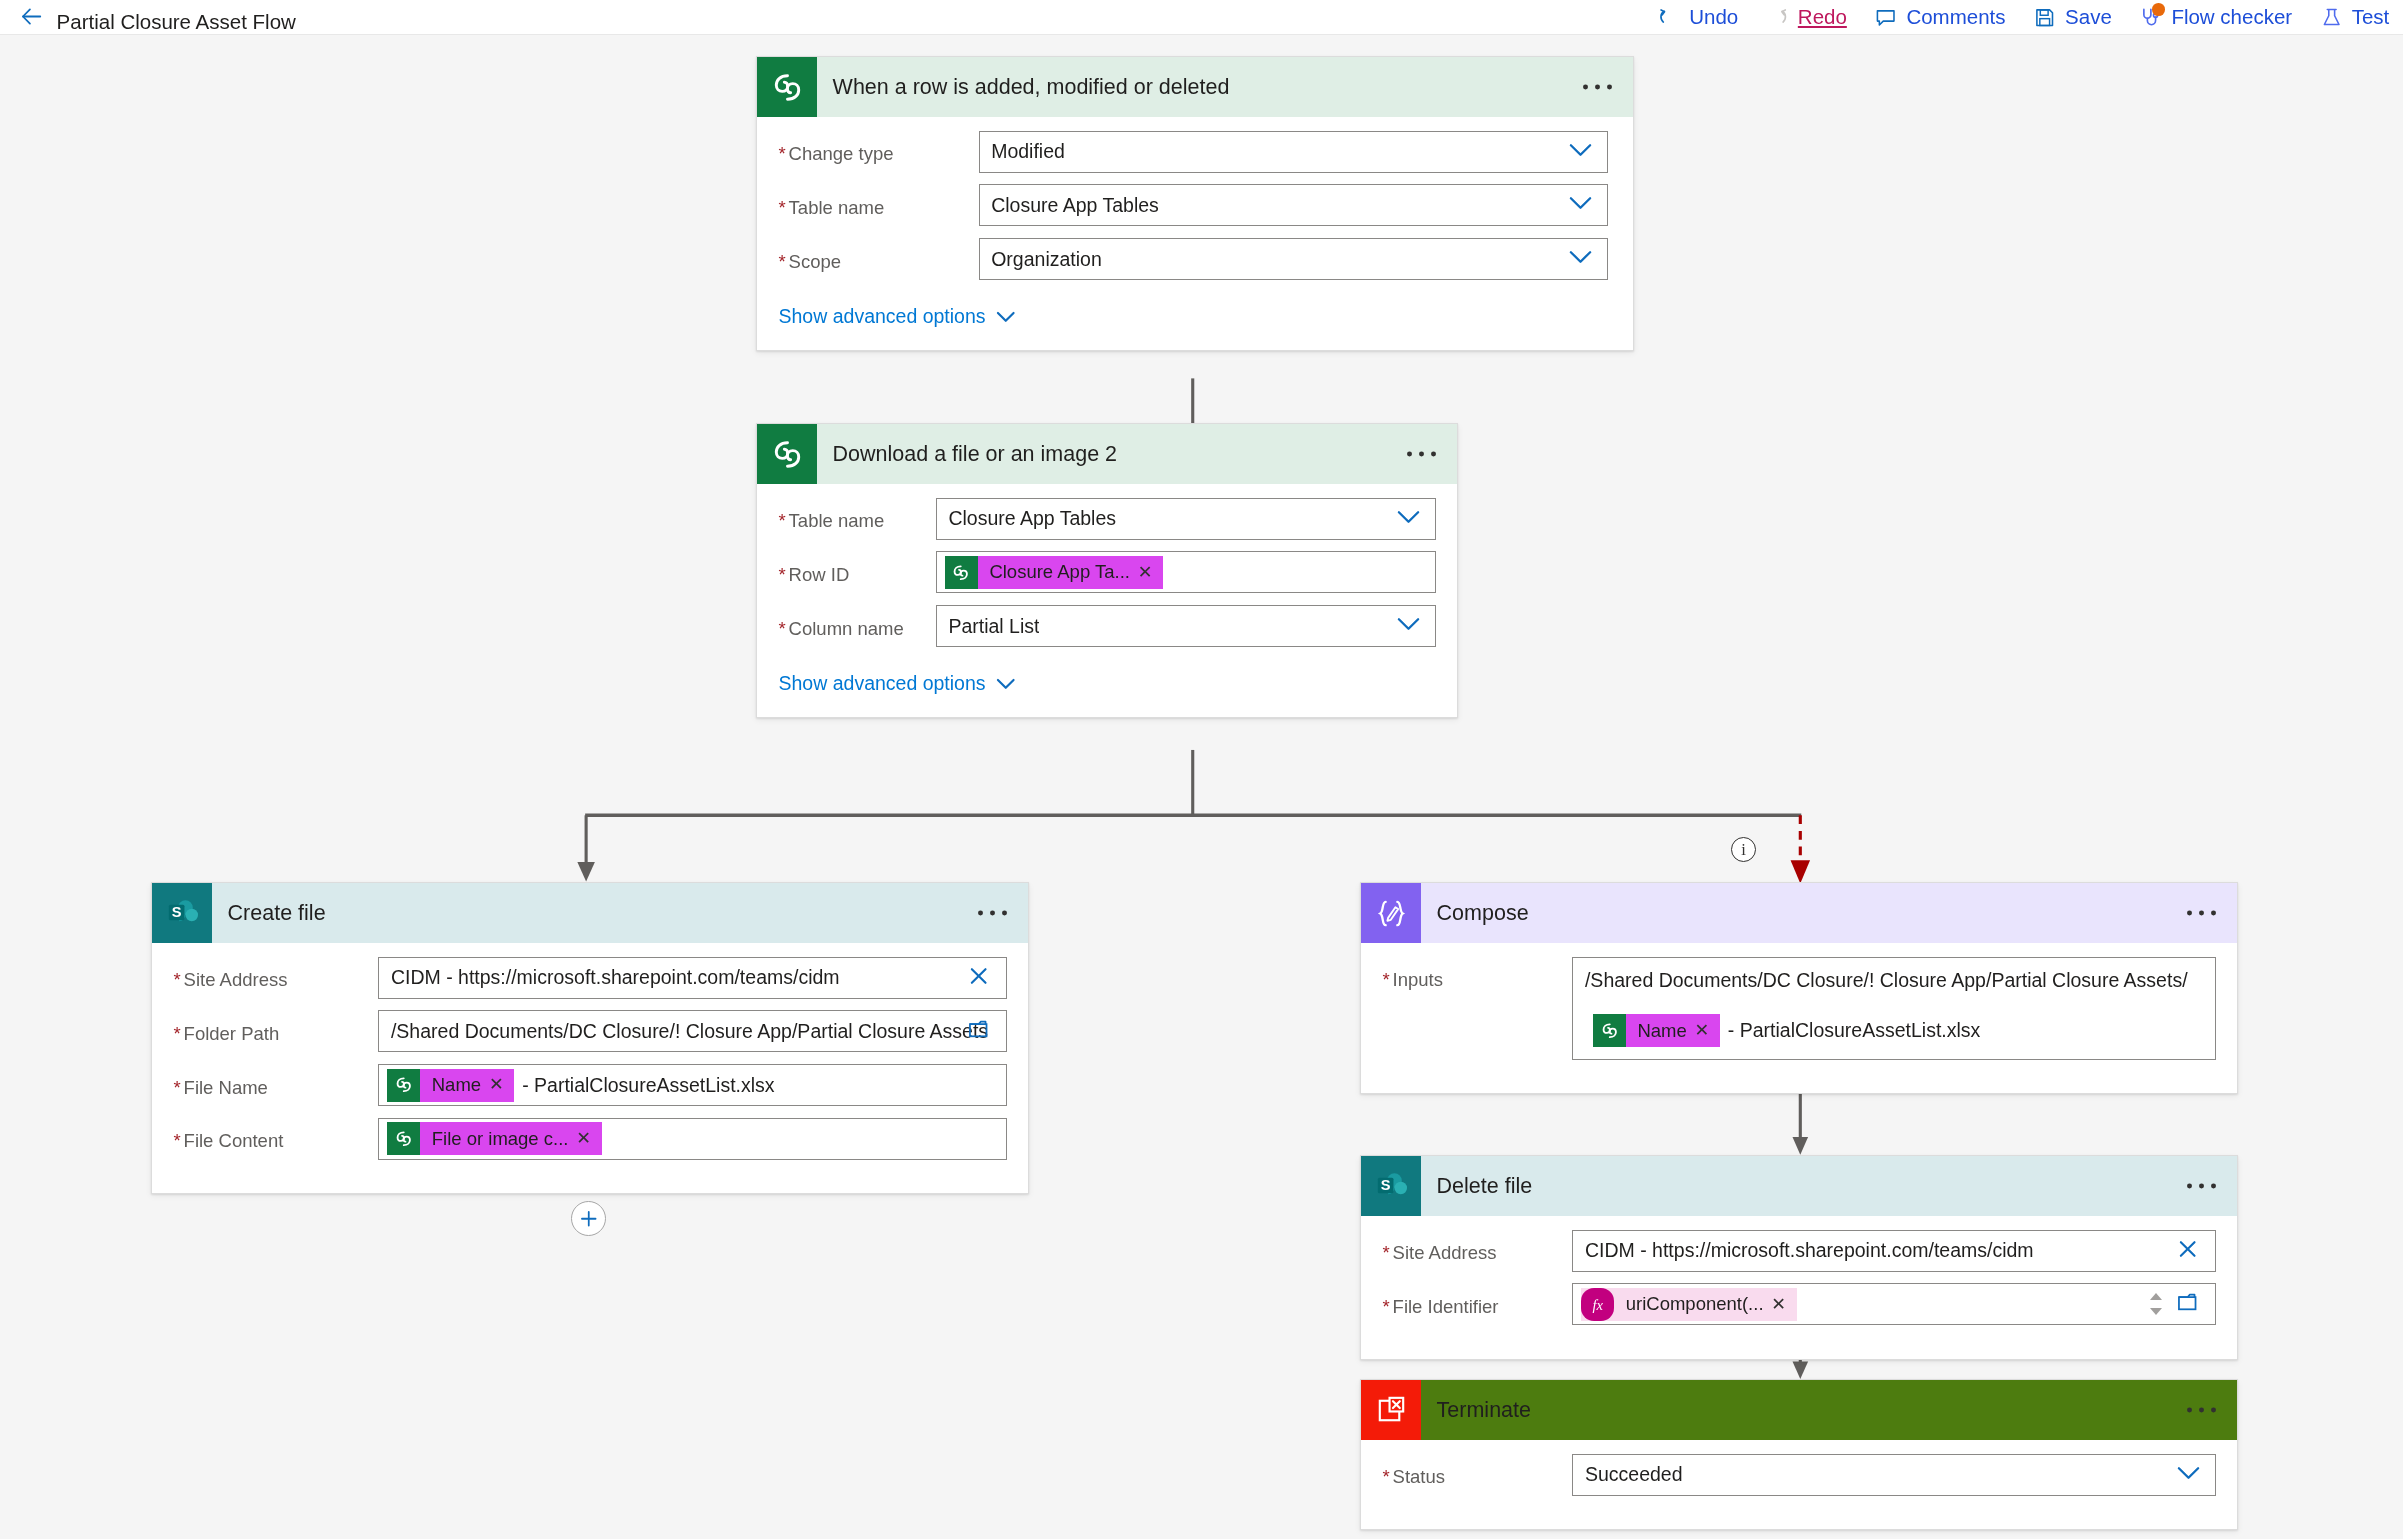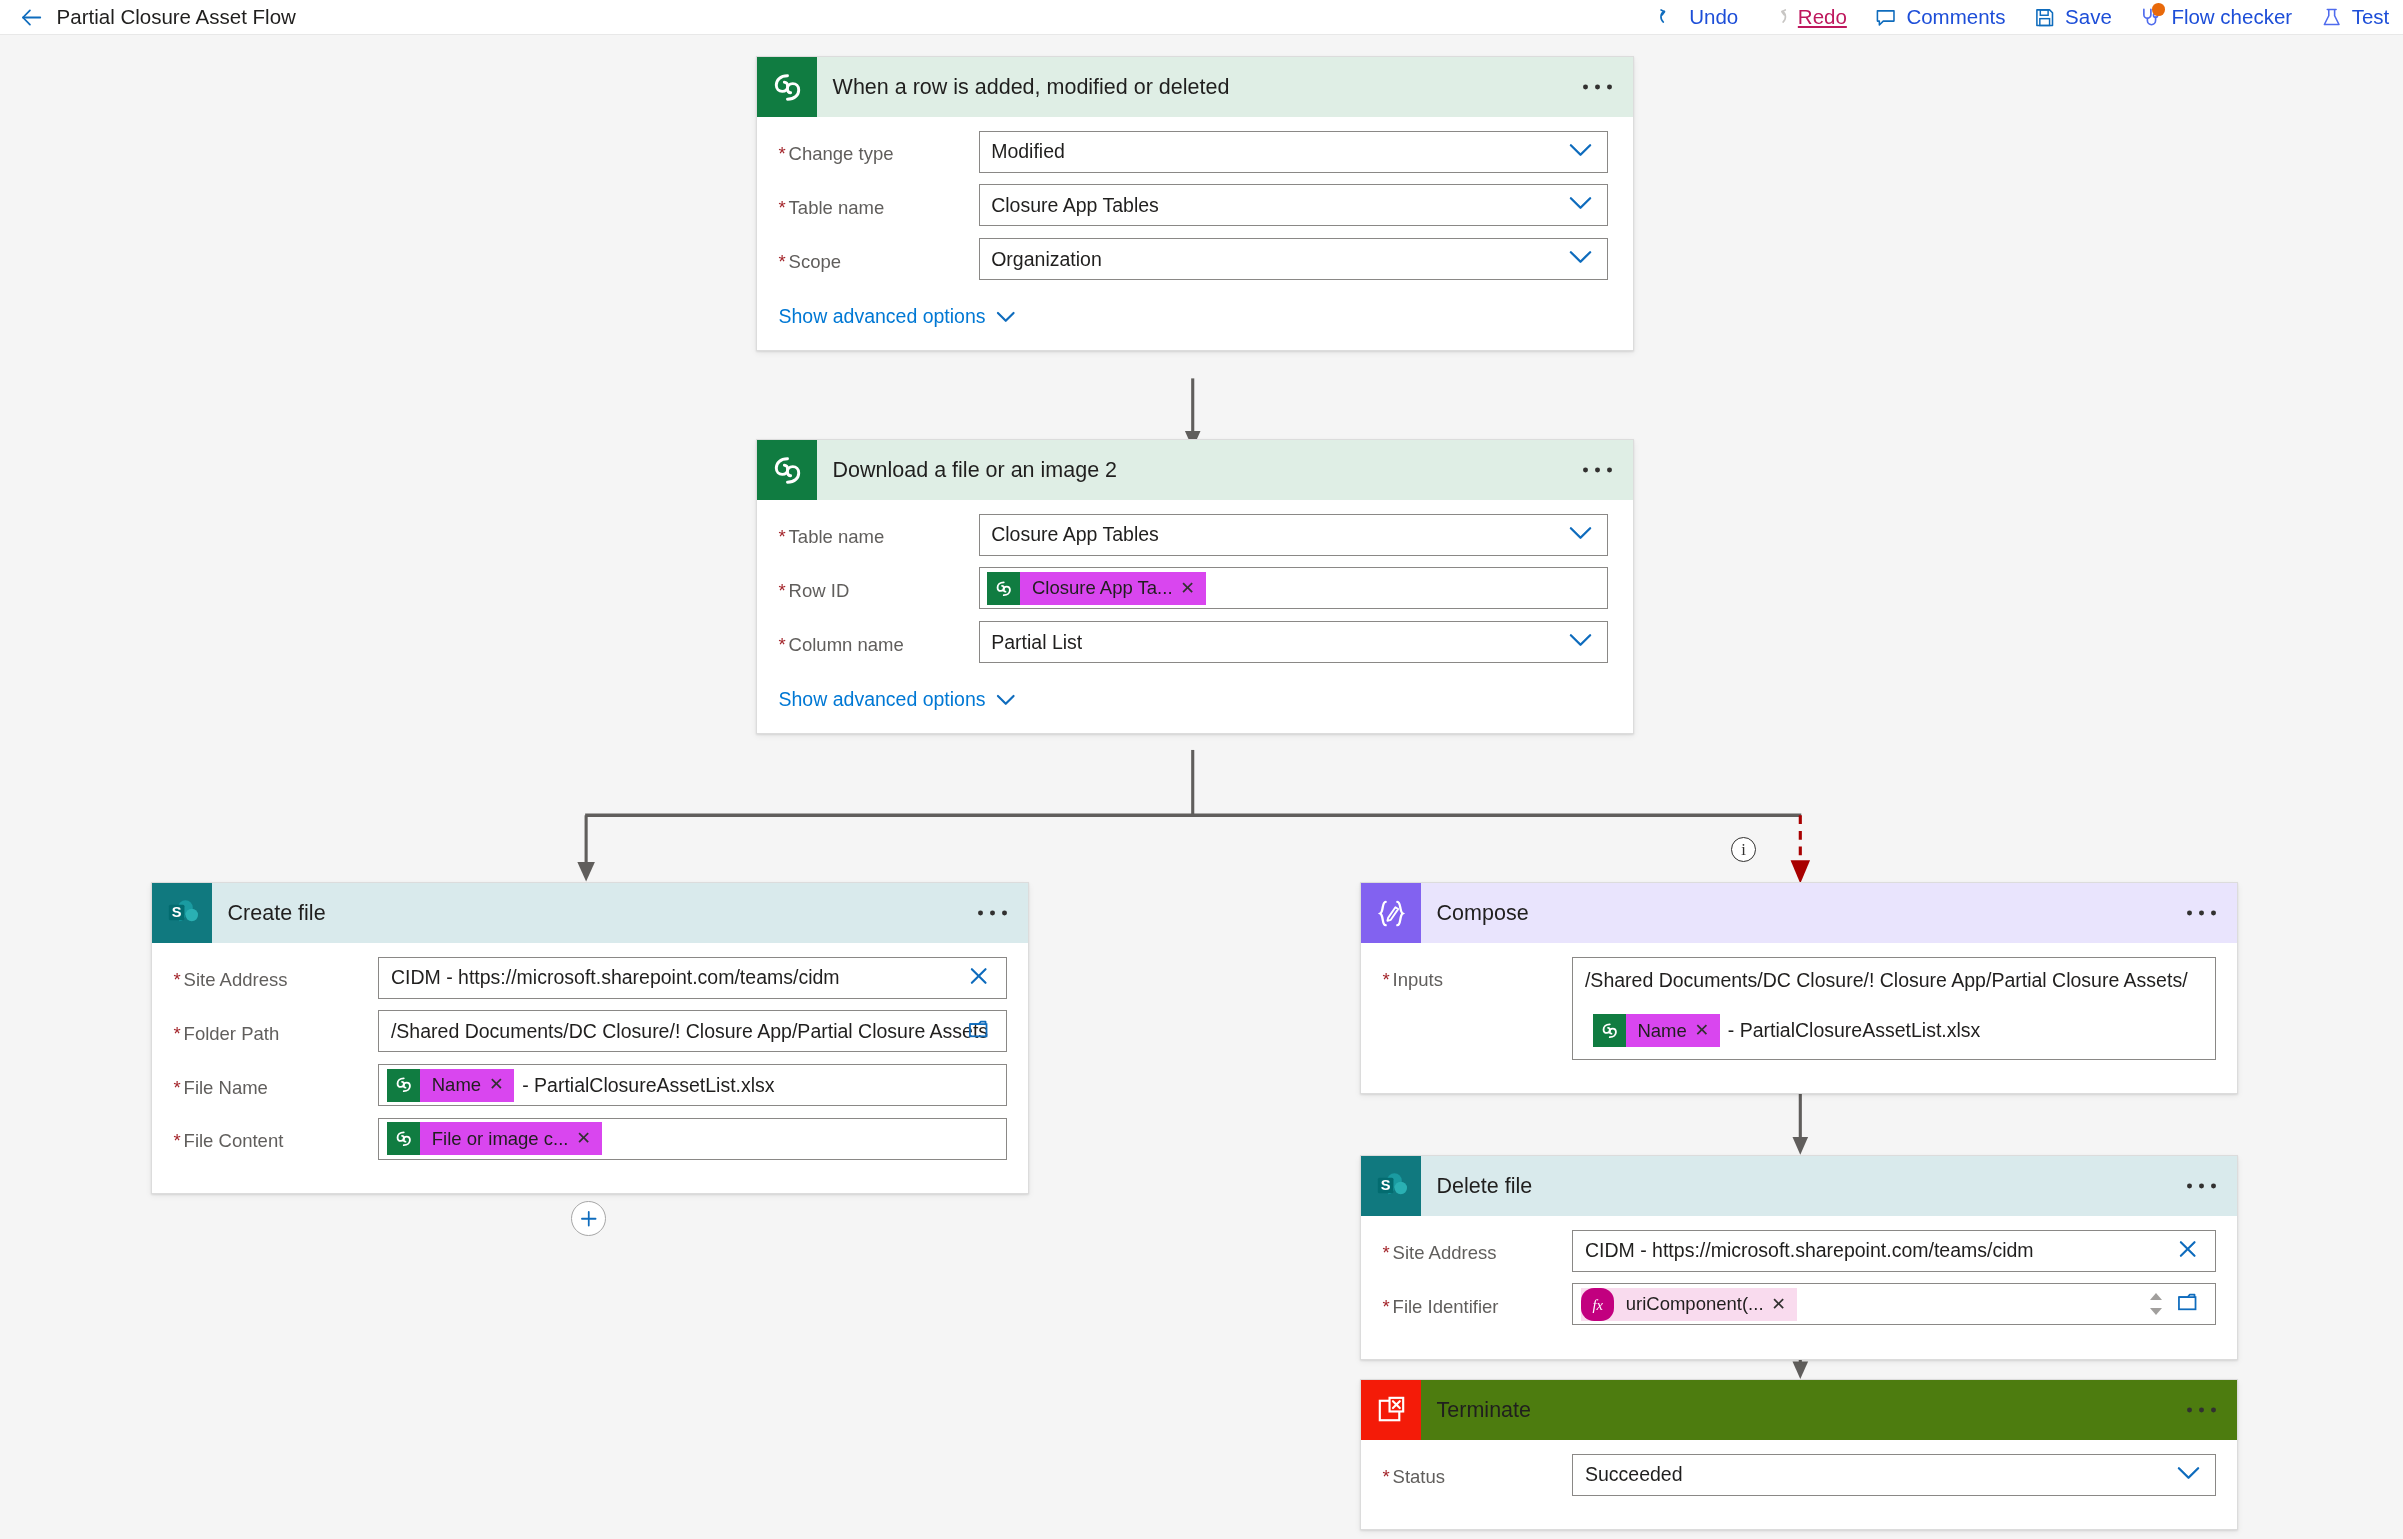--- a/index.html
+++ b/index.html
@@ -10,21 +10,21 @@
     font-family: "Liberation Sans", sans-serif;
     overflow: hidden;
   }
 
   
   #topbar {
     position: absolute; top: 0; left: 0;
     width: 2403px; height: 35px;
     background: #ffffff;
     border-bottom: 1px solid #e8e8e8;
-    display: flex; align-items: center;
+    display: flex; align-items: flex-end;
   }
   #back-btn {
     width: 39px; height: 35px; margin-left: 11.7px;
     display: flex; align-items: center; justify-content: center;
     cursor: pointer;
   }
   #flow-title {
     font-size: 20.5px; color: #201f1e; margin-left: 5.9px;
     white-space: nowrap;
   }
@@ -358,21 +358,21 @@
 
       <div class="advlink">
         <span>Show advanced options</span>
         <svg width="21.5" height="13.7" viewBox="0 0 22 14">
             <path d="M3 3 L11 11 L19 3" fill="none" stroke="#0f6cbd" stroke-width="2.2" stroke-linecap="round" stroke-linejoin="round"></path>
           </svg>
       </div>
     </div>
   </div>
 
-  <div class="card" style="left:756px; top:404px; width:878px;">
+  <div class="card" style="left:756px; top:388px; width:702px;">
     <div class="card-header" style="background:#dfeee5;">
       <div class="card-icon" style="background:#107c41;">
         <svg width="39" height="39" viewBox="0 0 40 40">
           <path d="M20 8 C12.5 8 8.5 12.5 8.5 17.5 C8.5 21.5 11.3 24 14.6 24 C18 24 20.2 21.6 20.2 18.6 C20.2 16.2 18.7 14.6 16.8 14.6" fill="none" stroke="#ffffff" stroke-width="3" stroke-linecap="round"></path>
           <path d="M20 32 C27.5 32 31.5 27.5 31.5 22.5 C31.5 18.5 28.7 16 25.4 16 C22 16 19.8 18.4 19.8 21.4 C19.8 23.8 21.3 25.4 23.2 25.4" fill="none" stroke="#ffffff" stroke-width="3" stroke-linecap="round"></path>
         </svg>
       </div>
       <div class="card-title">Download a file or an image 2</div>
       <div class="ellipsis">
           <i></i>

